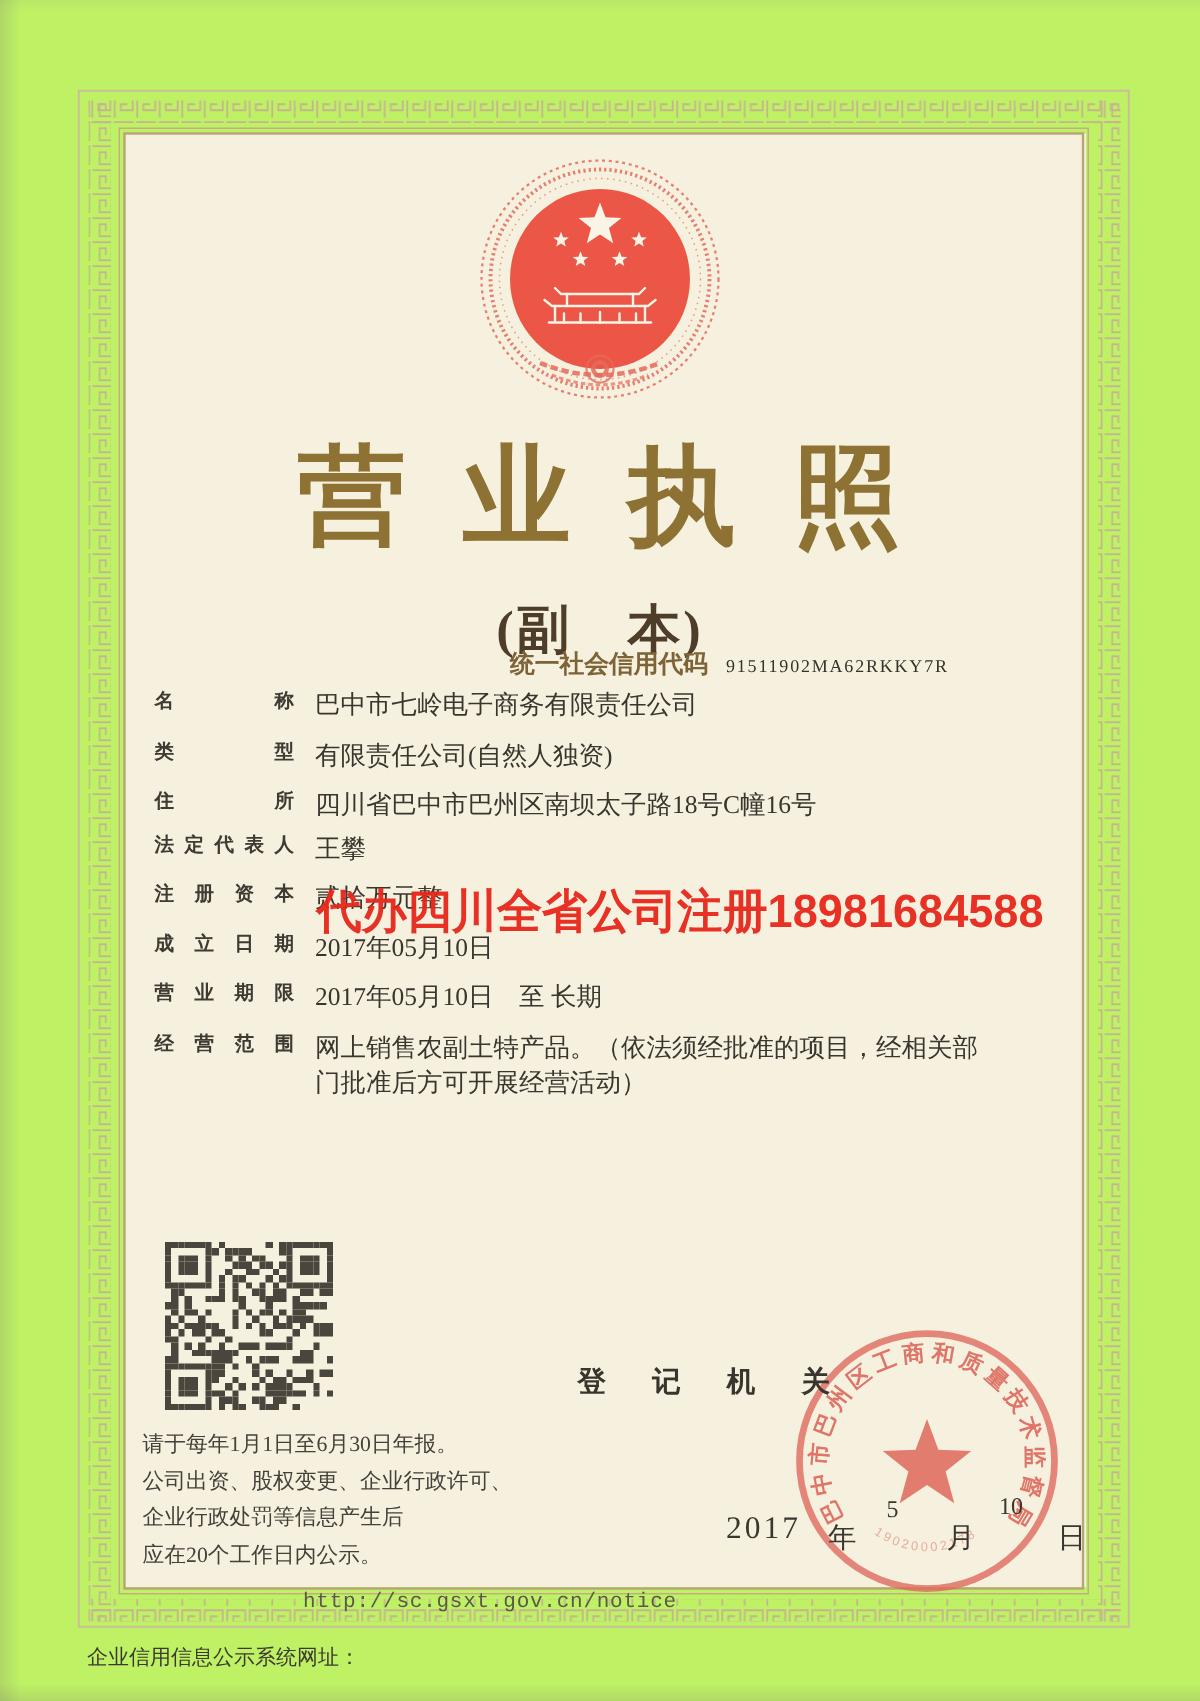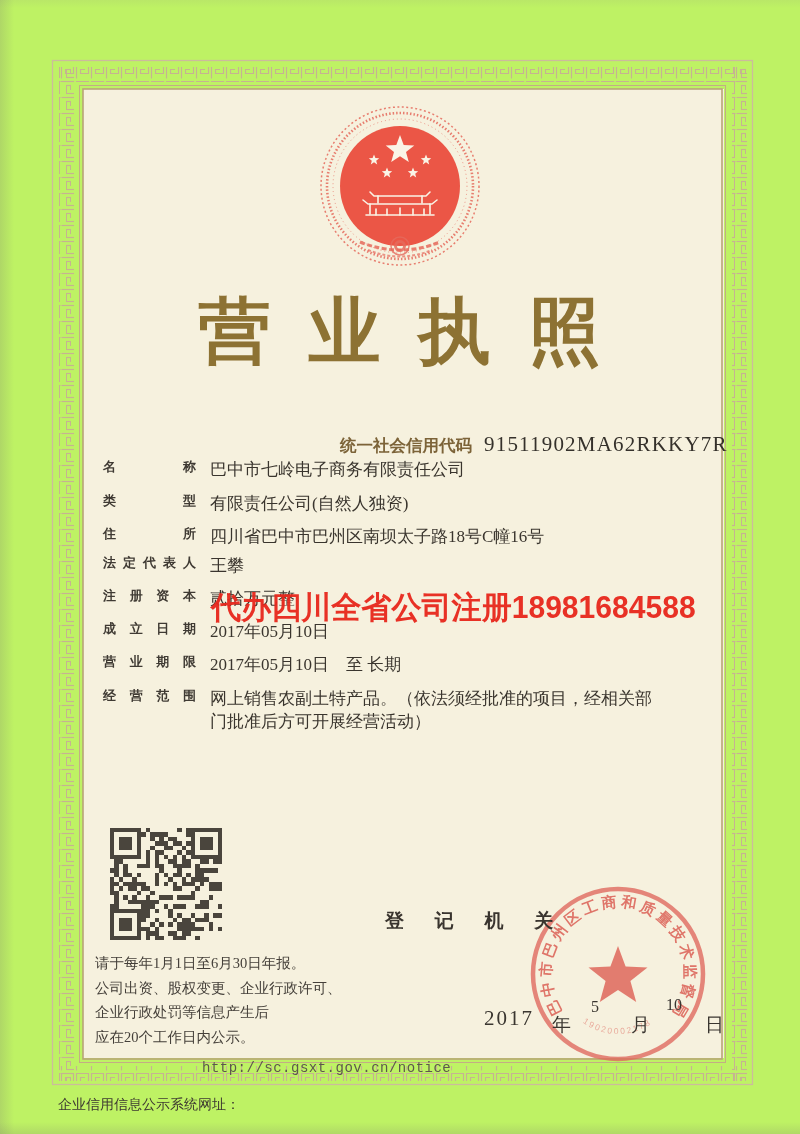--- a/index.html
+++ b/index.html
@@ -39,21 +39,21 @@
   }
   .doc-subtitle{
     position:absolute;left:0;top:396px;width:800px;
     text-align:center;
     font-weight:700;font-size:35px;color:#4e3d28;letter-spacing:2px;
   }
   .credit-row{
     position:absolute;left:340px;top:432px;white-space:nowrap;
   }
   .credit-label{font-size:16.5px;font-weight:700;color:#7c6338;text-align:right;}
-  .credit-value{font-size:21px;color:#35312b;margin-left:12px;letter-spacing:1.2px;}
+  .credit-value{font-size:12px;color:#35312b;margin-left:12px;letter-spacing:1.2px;}
 
   
   .field-row{position:absolute;left:103px;display:flex;}
   .field-label{
     width:93px;font-size:13px;font-weight:700;color:#3f3a33;
     text-align:justify;text-align-last:justify;flex:none;
   }
   .field-value{
     margin-left:14px;font-size:17px;color:#3a352e;line-height:23px;
   }
@@ -160,20 +160,21 @@
     </g>
     <g stroke="#e56a5c" fill="none">
       <path d="M48 142 Q88 158 128 142" stroke-width="3" stroke-dasharray="5 2.5" opacity="0.85"></path>
       <path d="M56 150 Q88 163 120 150" stroke-width="2" stroke-dasharray="3 2" opacity="0.7"></path>
       <circle cx="88" cy="146" r="9" stroke-width="1.5" opacity="0.8"></circle>
       <circle cx="88" cy="146" r="4.5" stroke-width="3" opacity="0.85"></circle>
     </g>
   </svg>
 
   <div class="doc-title">营 业 执 照</div>
+  <div class="doc-subtitle">(副　本)</div>
 
   <div class="credit-row">
     <span class="credit-label">统一社会信用代码</span><span class="credit-value">91511902MA62RKKY7R</span>
   </div>
 
   <div class="field-row row-1">
     <div class="field-label">名称</div>
     <div class="field-value">巴中市七岭电子商务有限责任公司</div>
   </div>
   <div class="field-row row-2">

